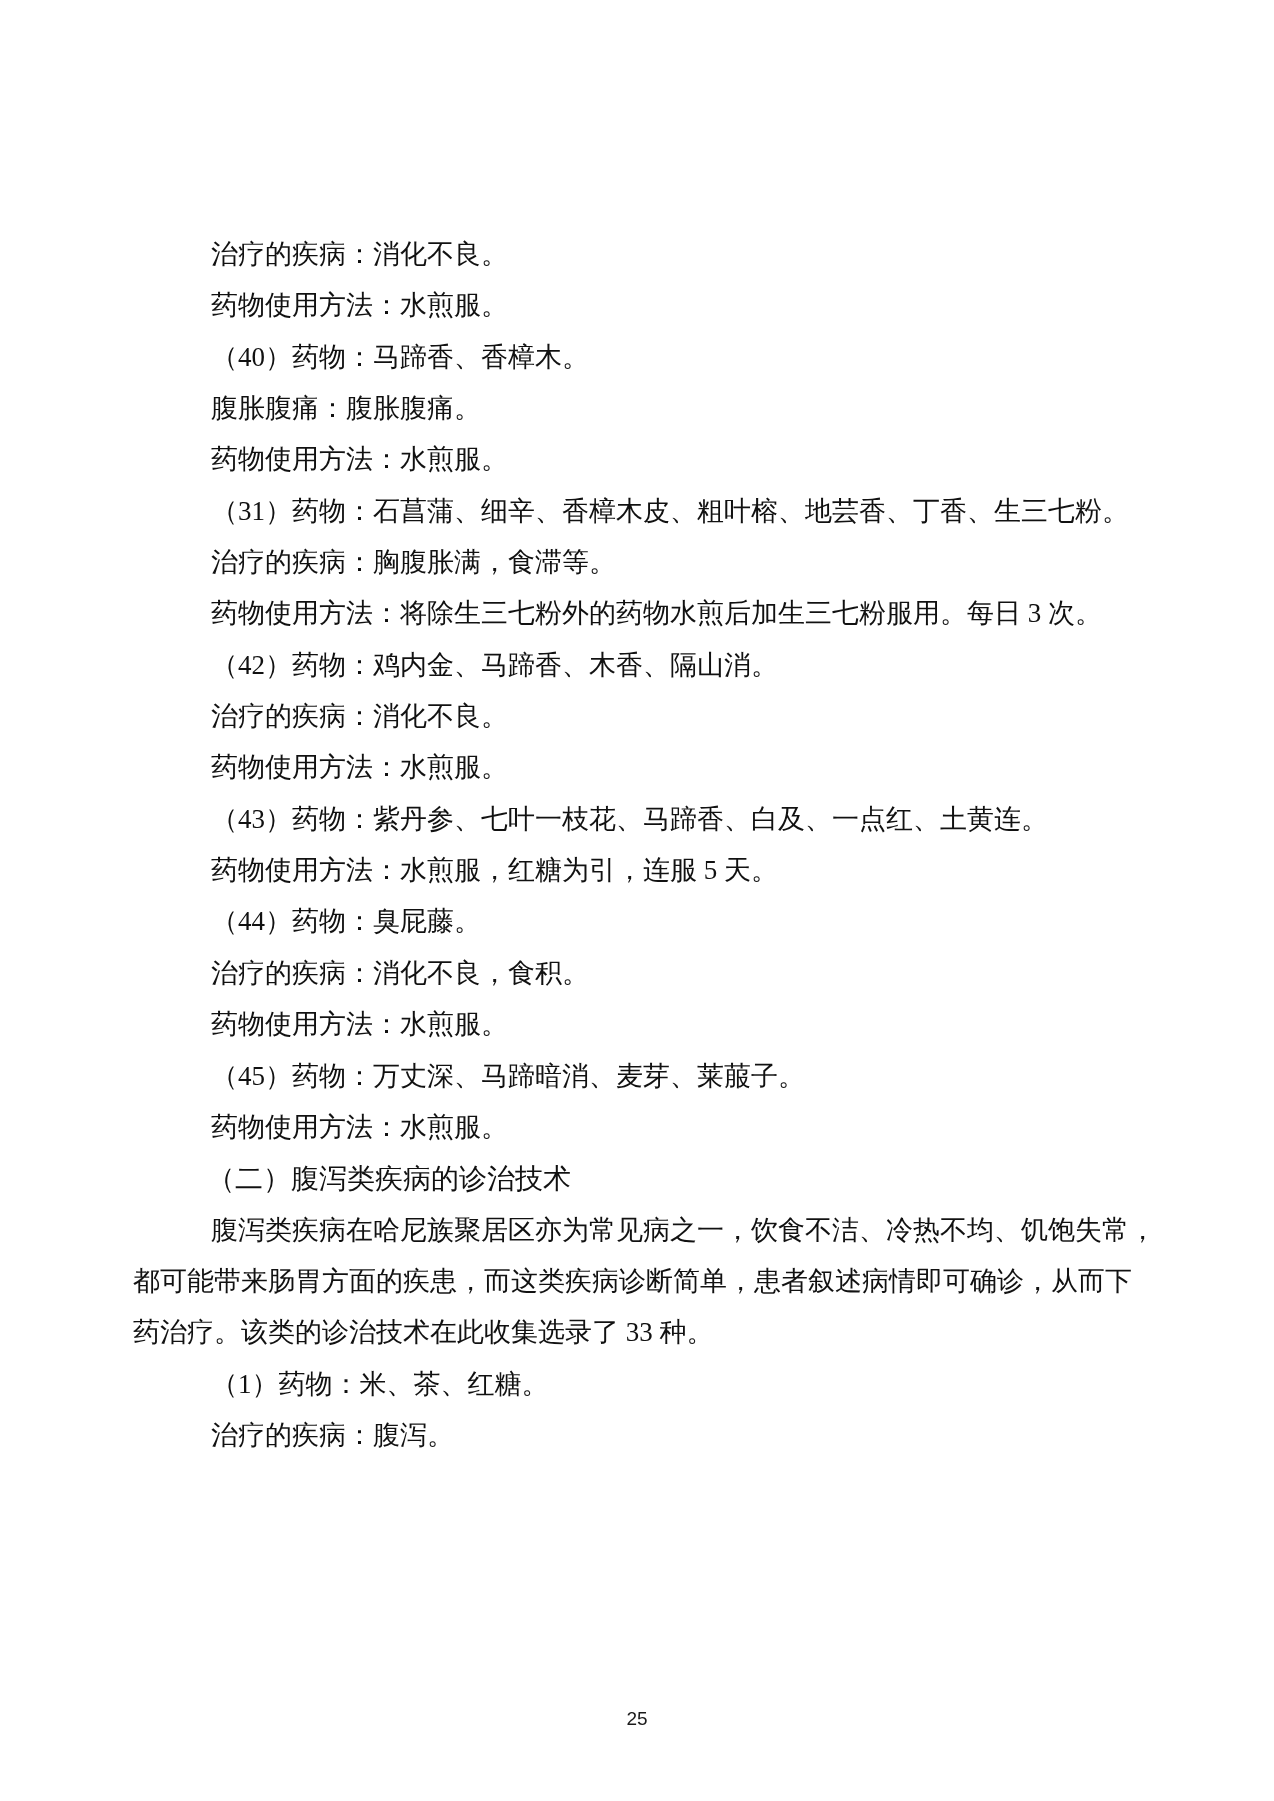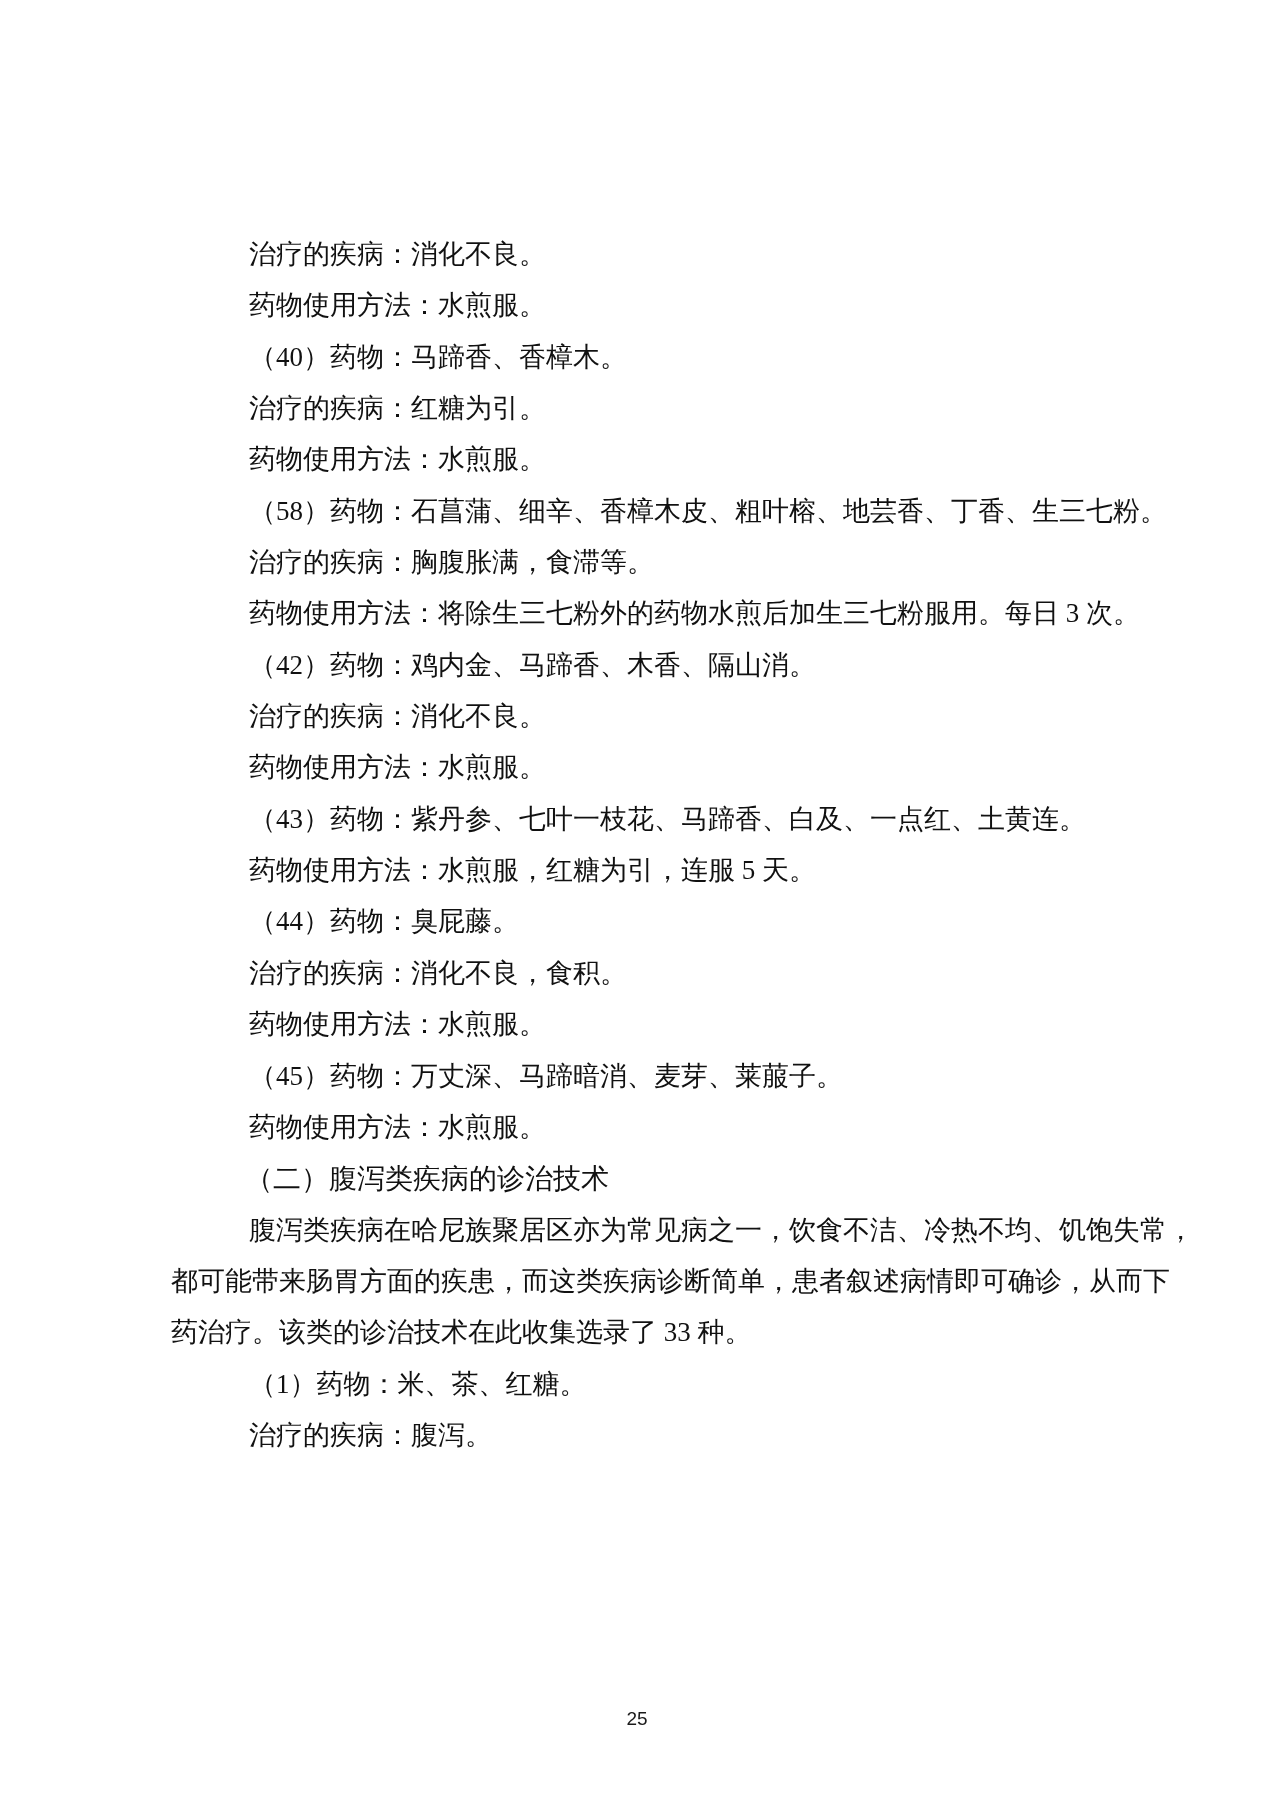--- a/index.html
+++ b/index.html
@@ -21,21 +21,20 @@
     left: 133px;
     top: 229px;
     width: 1005px;
   }
   .line {
     height: 51.35px;
     line-height: 51.35px;
     font-size: 27px;
     white-space: nowrap;
     letter-spacing: 0px;
-    margin-left: 38px;
   }
   .line.indent {
     text-indent: 78px;
   }
   .line.flush {
     text-indent: 0;
   }
   .line.heading {
     font-weight: normal;
     font-size: 28px;
@@ -53,23 +52,23 @@
   }
 </style>
 </head>
 <body>
 
 <div class="page">
   <main class="body-text" id="content">
       <div class="line indent">治疗的疾病：消化不良。</div>
       <div class="line indent">药物使用方法：水煎服。</div>
       <div class="line indent">（40）药物：马蹄香、香樟木。</div>
-      <div class="line indent">治疗的疾病：红糖为引。</div>
+      <div class="line indent">腹胀腹痛：腹胀腹痛。</div>
       <div class="line indent">药物使用方法：水煎服。</div>
-      <div class="line indent">（58）药物：石菖蒲、细辛、香樟木皮、粗叶榕、地芸香、丁香、生三七粉。</div>
+      <div class="line indent">（31）药物：石菖蒲、细辛、香樟木皮、粗叶榕、地芸香、丁香、生三七粉。</div>
       <div class="line indent">治疗的疾病：胸腹胀满，食滞等。</div>
       <div class="line indent">药物使用方法：将除生三七粉外的药物水煎后加生三七粉服用。每日 3 次。</div>
       <div class="line indent">（42）药物：鸡内金、马蹄香、木香、隔山消。</div>
       <div class="line indent">治疗的疾病：消化不良。</div>
       <div class="line indent">药物使用方法：水煎服。</div>
       <div class="line indent">（43）药物：紫丹参、七叶一枝花、马蹄香、白及、一点红、土黄连。</div>
       <div class="line indent">药物使用方法：水煎服，红糖为引，连服 5 天。</div>
       <div class="line indent">（44）药物：臭屁藤。</div>
       <div class="line indent">治疗的疾病：消化不良，食积。</div>
       <div class="line indent">药物使用方法：水煎服。</div>

